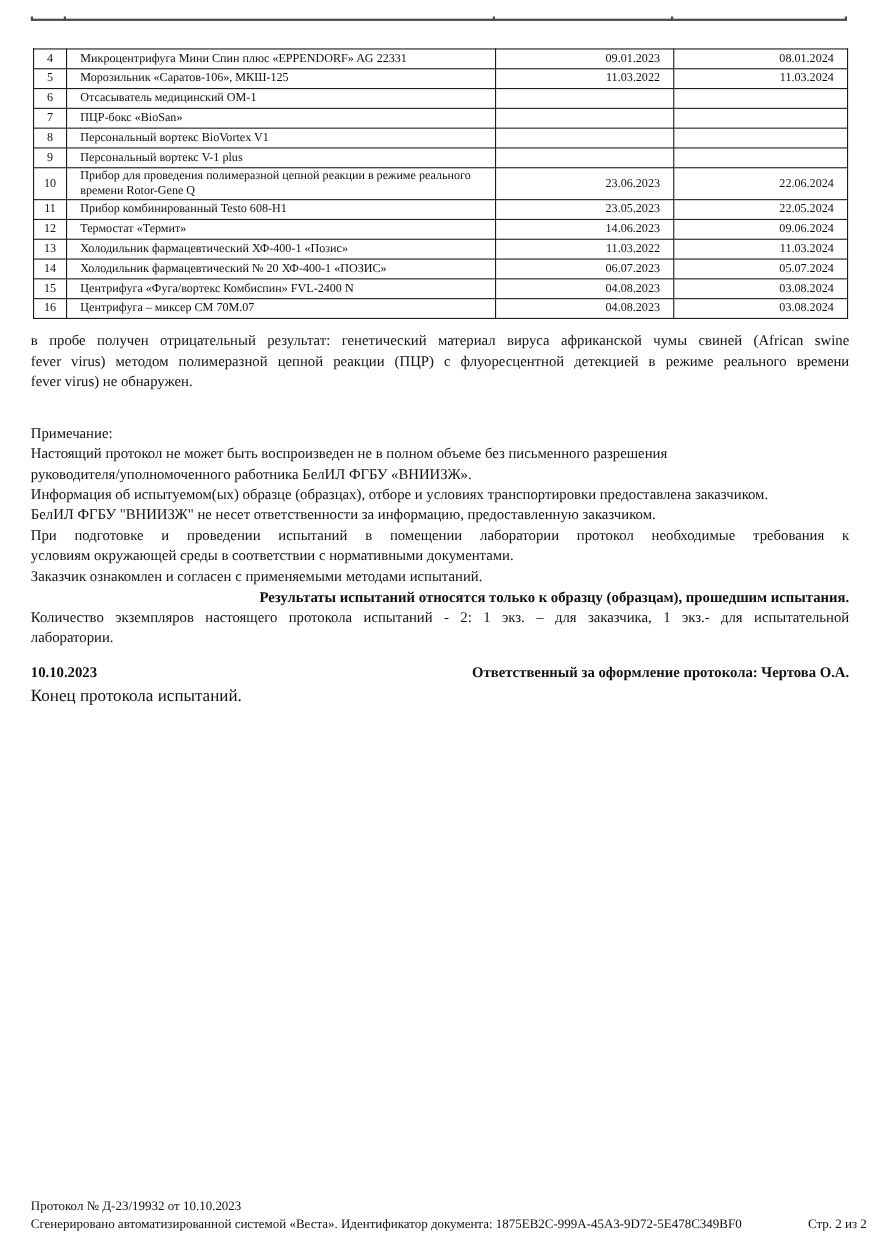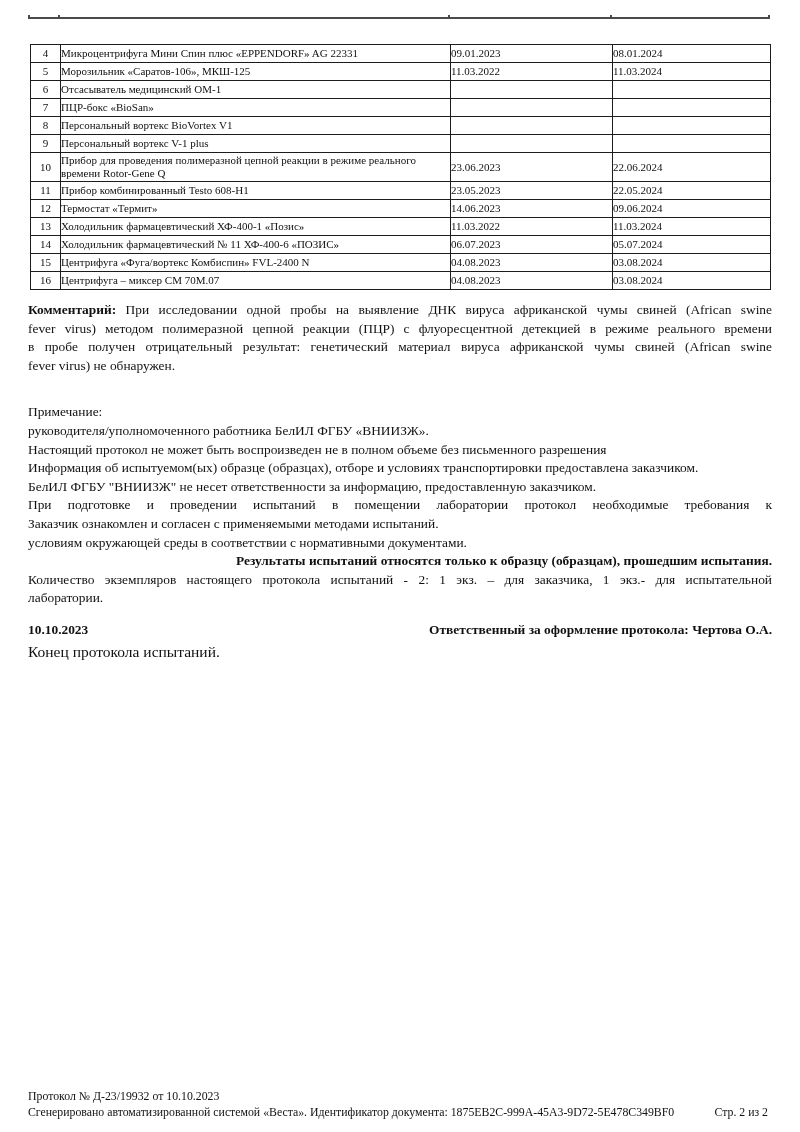--- a/index.html
+++ b/index.html
@@ -10,35 +10,35 @@
   }
   
   .cutline{position:absolute;top:17px;left:29px;width:741px;border-top:2px solid #4a4a4a;}
   .cutline i{position:absolute;top:-4px;width:2px;height:4px;background:#4a4a4a;}
 
   table.equip{
     position:absolute;left:30px;top:44px;width:740px;
     border-collapse:collapse;table-layout:fixed;
     font-size:11px;line-height:13px;color:#111;
   }
-  .equip td{border:1px solid #1c1c1c;padding:1px 0;height:15px;vertical-align:middle;
+  .equip td{border:1px solid #1c1c1c;padding:1px 12px;height:15px;vertical-align:middle;
             overflow:hidden;}
   .equip td.c-num{text-align:center;padding:1px 0;}
-  .equip td.c-date{text-align:left;}
+  .equip td.c-date{text-align:right;}
 
   .textblock{position:absolute;left:28px;top:295px;width:744px;
              font-size:13.4px;line-height:18.6px;}
   .jline{text-align:justify;text-align-last:justify;}
   .b{font-weight:bold;text-align:right;}
   .mt{margin-top:28px;}
 
   .signoff{display:flex;justify-content:space-between;margin-top:13px;font-weight:bold;}
   .end-line{font-size:15.5px;margin-top:3px;font-family:Liberation Serif, serif;}
 
-  .footer{position:absolute;left:28px;right:32px;top:1089px;
+  .footer{position:absolute;left:28px;right:12px;top:1089px;
           font-size:11.8px;line-height:15.5px;color:#111;}
   .footer-row{display:flex;justify-content:space-between;}
 </style>
 </head>
 <body>
 
 <div class="cutline">
   <i style="left:-1px"></i>
   <i style="left:29px"></i>
   <i style="left:419px"></i>
@@ -109,21 +109,21 @@
       <td class="c-date">09.06.2024</td>
     </tr>
     <tr>
       <td class="c-num">13</td>
       <td class="c-name">Холодильник фармацевтический ХФ-400-1 «Позис»</td>
       <td class="c-date">11.03.2022</td>
       <td class="c-date">11.03.2024</td>
     </tr>
     <tr>
       <td class="c-num">14</td>
-      <td class="c-name">Холодильник фармацевтический № 11 ХФ-400-6 «ПОЗИС»</td>
+      <td class="c-name">Холодильник фармацевтический № 20 ХФ-400-1 «ПОЗИС»</td>
       <td class="c-date">06.07.2023</td>
       <td class="c-date">05.07.2024</td>
     </tr>
     <tr>
       <td class="c-num">15</td>
       <td class="c-name">Центрифуга «Фуга/вортекс Комбиспин» FVL-2400 N</td>
       <td class="c-date">04.08.2023</td>
       <td class="c-date">03.08.2024</td>
     </tr>
     <tr>
@@ -131,35 +131,34 @@
       <td class="c-name">Центрифуга – миксер СМ 70М.07</td>
       <td class="c-date">04.08.2023</td>
       <td class="c-date">03.08.2024</td>
     </tr>
   </tbody>
 </table>
 
 <div class="textblock">
 
   <div style="margin-top:6px;">
-    <div class="jline"><span class="b">Комментарий:</span> <span>При исследовании одной пробы на выявление ДНК вируса африканской чумы свиней (African swine</span></div>
+    <div class="jline">в пробе получен отрицательный результат: генетический материал вируса африканской чумы свиней (African swine</div>
     <div class="jline">fever virus) методом полимеразной цепной реакции (ПЦР) с флуоресцентной детекцией в режиме реального времени</div>
-    <div class="jline">в пробе получен отрицательный результат: генетический материал вируса африканской чумы свиней (African swine</div>
     <div>fever virus) не обнаружен.</div>
   </div>
 
   <div class="mt">
     <div>Примечание:</div>
+    <div>Настоящий протокол не может быть воспроизведен не в полном объеме без письменного разрешения</div>
     <div>руководителя/уполномоченного работника БелИЛ ФГБУ «ВНИИЗЖ».</div>
-    <div>Настоящий протокол не может быть воспроизведен не в полном объеме без письменного разрешения</div>
     <div>Информация об испытуемом(ых) образце (образцах), отборе и условиях транспортировки предоставлена заказчиком.</div>
     <div>БелИЛ ФГБУ "ВНИИЗЖ" не несет ответственности за информацию, предоставленную заказчиком.</div>
     <div class="jline">При подготовке и проведении испытаний в помещении лаборатории протокол необходимые требования к</div>
+    <div>условиям окружающей среды в соответствии с нормативными документами.</div>
     <div>Заказчик ознакомлен и согласен с применяемыми методами испытаний.</div>
-    <div>условиям окружающей среды в соответствии с нормативными документами.</div>
     <div class="b">Результаты испытаний относятся только к образцу (образцам), прошедшим испытания.</div>
     <div class="jline">Количество экземпляров настоящего протокола испытаний - 2: 1 экз. – для заказчика, 1 экз.- для испытательной</div>
     <div>лаборатории.</div>
   </div>
 
   <div class="signoff">
     <span>10.10.2023</span>
     <span>Ответственный за оформление протокола: Чертова О.А.</span>
   </div>
   <div class="end-line">Конец протокола испытаний.</div>

